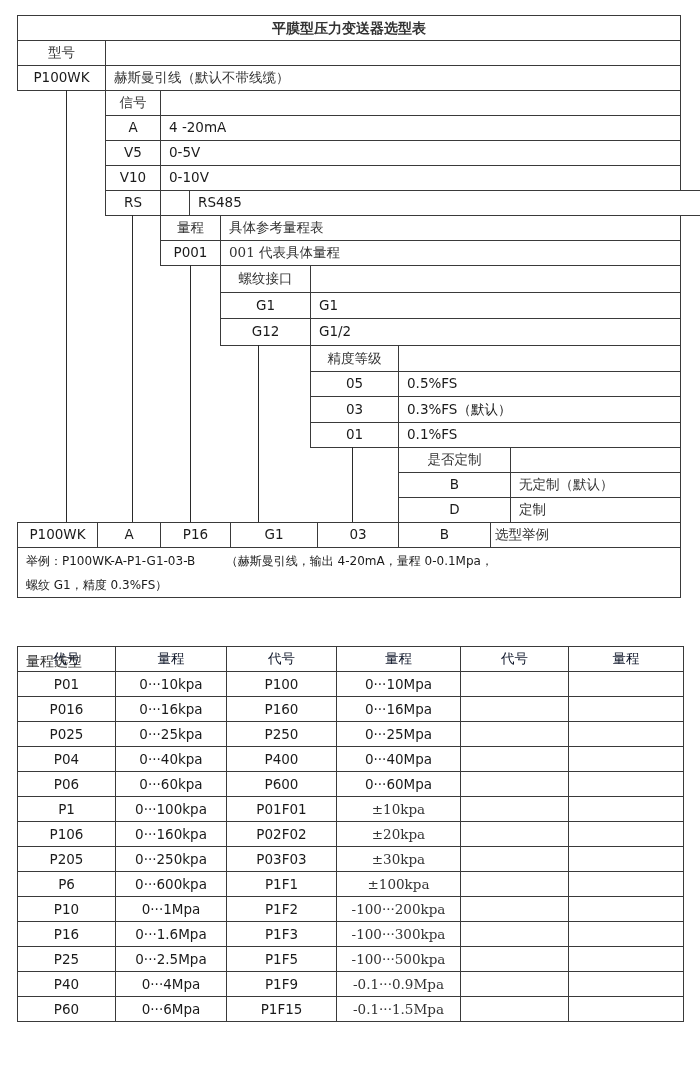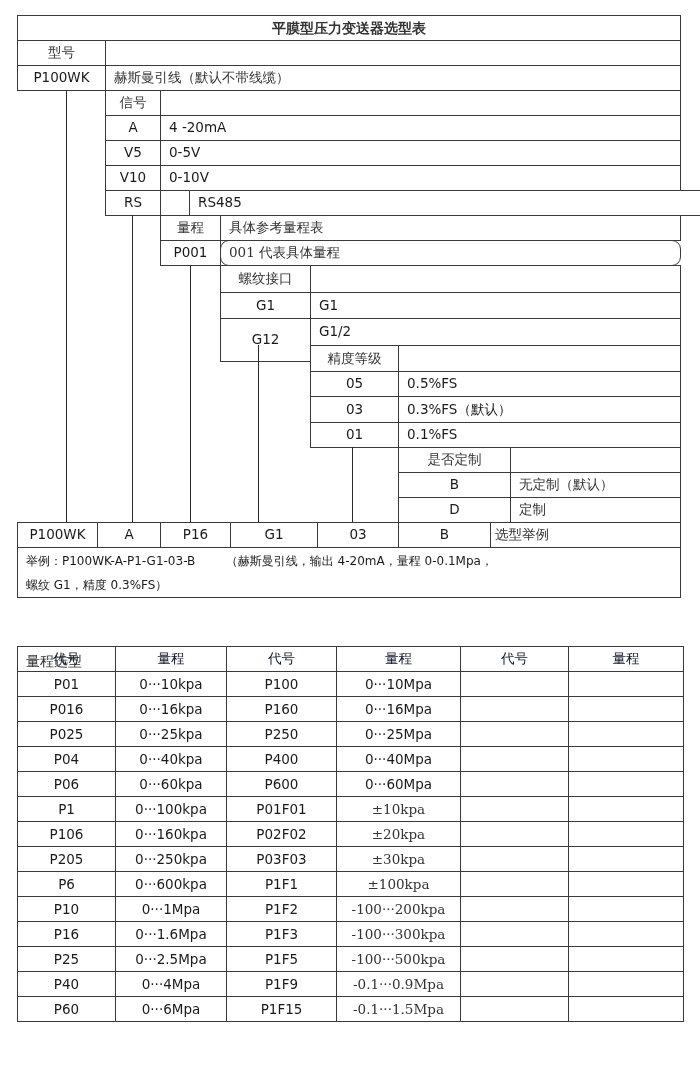--- a/index.html
+++ b/index.html
@@ -39,27 +39,27 @@
   <div class="c ctr" style="left:105px;top:140px;width:56px;height:26px;">V5</div>
   <div class="c lft" style="left:160px;top:140px;width:521px;height:26px;">0-5V</div>
   <div class="c ctr" style="left:105px;top:165px;width:56px;height:26px;">V10</div>
   <div class="c lft" style="left:160px;top:165px;width:521px;height:26px;">0-10V</div>
   <div class="c ctr" style="left:105px;top:190px;width:56px;height:26px;">RS</div>
   <div class="c lft" style="left:160px;top:190px;width:521px;height:26px;margin-left:29px;">RS485</div>
 
   <div class="c ctr serif" style="left:160px;top:215px;width:61px;height:26px;">量程</div>
   <div class="c lft serif" style="left:220px;top:215px;width:461px;height:26px;">具体参考量程表</div>
   <div class="c ctr" style="left:160px;top:240px;width:61px;height:26px;">P001</div>
-  <div class="c lft serif" style="left:220px;top:240px;width:461px;height:26px;border-radius:9px;">001 代表具体量程</div>
+  <div class="c lft serif" style="left:220px;top:240px;width:461px;height:26px;">001 代表具体量程</div>
 
   <div class="c ctr serif" style="left:220px;top:265px;width:91px;height:28px;">螺纹接口</div>
   <div class="c" style="left:310px;top:265px;width:371px;height:28px;"></div>
   <div class="c ctr" style="left:220px;top:292px;width:91px;height:27px;">G1</div>
   <div class="c lft" style="left:310px;top:292px;width:371px;height:27px;">G1</div>
-  <div class="c ctr" style="left:220px;top:318px;width:91px;height:44px;">G12</div>
+  <div class="c ctr" style="left:220px;top:318px;width:91px;height:28px;">G12</div>
   <div class="c lft" style="left:310px;top:318px;width:371px;height:28px;">G1/2</div>
 
   <div class="c ctr serif" style="left:310px;top:345px;width:89px;height:27px;">精度等级</div>
   <div class="c" style="left:398px;top:345px;width:283px;height:27px;"></div>
   <div class="c ctr" style="left:310px;top:371px;width:89px;height:26px;">05</div>
   <div class="c lft" style="left:398px;top:371px;width:283px;height:26px;">0.5%FS</div>
   <div class="c ctr" style="left:310px;top:396px;width:89px;height:27px;">03</div>
   <div class="c lft" style="left:398px;top:396px;width:283px;height:27px;">0.3%FS（默认）</div>
   <div class="c ctr" style="left:310px;top:422px;width:89px;height:26px;">01</div>
   <div class="c lft" style="left:398px;top:422px;width:283px;height:26px;">0.1%FS</div>

